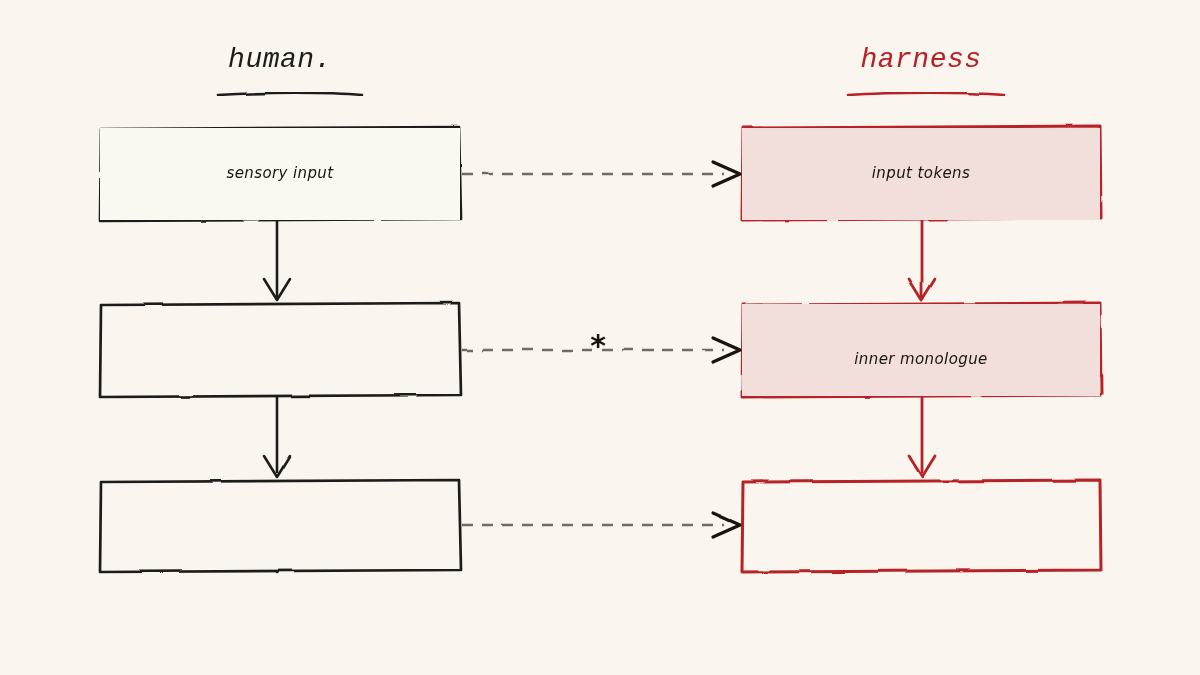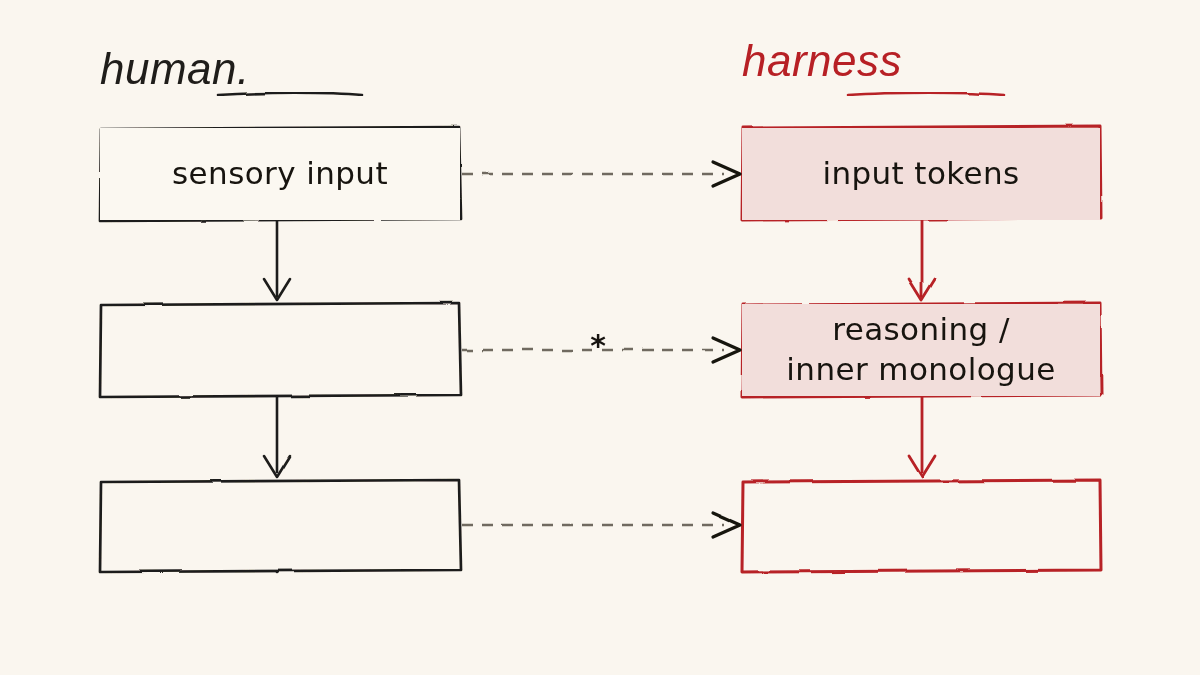--- a/index.html
+++ b/index.html
@@ -24,50 +24,52 @@
     left: 0;
     top: 0;
     width: 1200px;
     height: 675px;
     pointer-events: none;
   }
 
   
   .col-title {
     position: absolute;
-    font-family: Liberation Sans, sans-serif;
-    font-size: 44px;
+    text-align: center;
+    font-family: Liberation Mono, monospace;
+    font-size: 28px;
     font-style: italic;
     font-weight: 400;
     letter-spacing: 0.5px;
     white-space: nowrap;
   }
   .col-title.human {
     left: 100px;
     top: 44px;
     width: 360px;
     color: #1f1d1a;
   }
   .col-title.harness {
     left: 742px;
-    top: 36px;
+    top: 44px;
     width: 358px;
     color: #b72025;
   }
 
   
   .node {
     position: absolute;
     display: flex;
     align-items: center;
     justify-content: center;
     text-align: center;
     box-sizing: border-box;
     font-family: "DejaVu Sans", sans-serif;
-    font-size: 31px;
+    font-style: italic;
+    font-size: 15px;
     line-height: 1.28;
     color: #17140f;
     letter-spacing: 0.4px;
     padding: 4px 14px;
   }
   .node .node-text {
     display: block;
     width: 100%;
   }
   .node.left {
@@ -180,21 +182,21 @@
   </div>
 
 
 
   <div class="node right col-right row1">
     <span class="node-text">input tokens</span>
   </div>
 
   <div class="node right col-right row2">
     <span class="node-text">
-      <span>reasoning /</span><br>
+      <br>
       <span>inner monologue</span>
     </span>
   </div>
 
 
   <div class="asterisk">*</div>
 
 
 </div>
 

